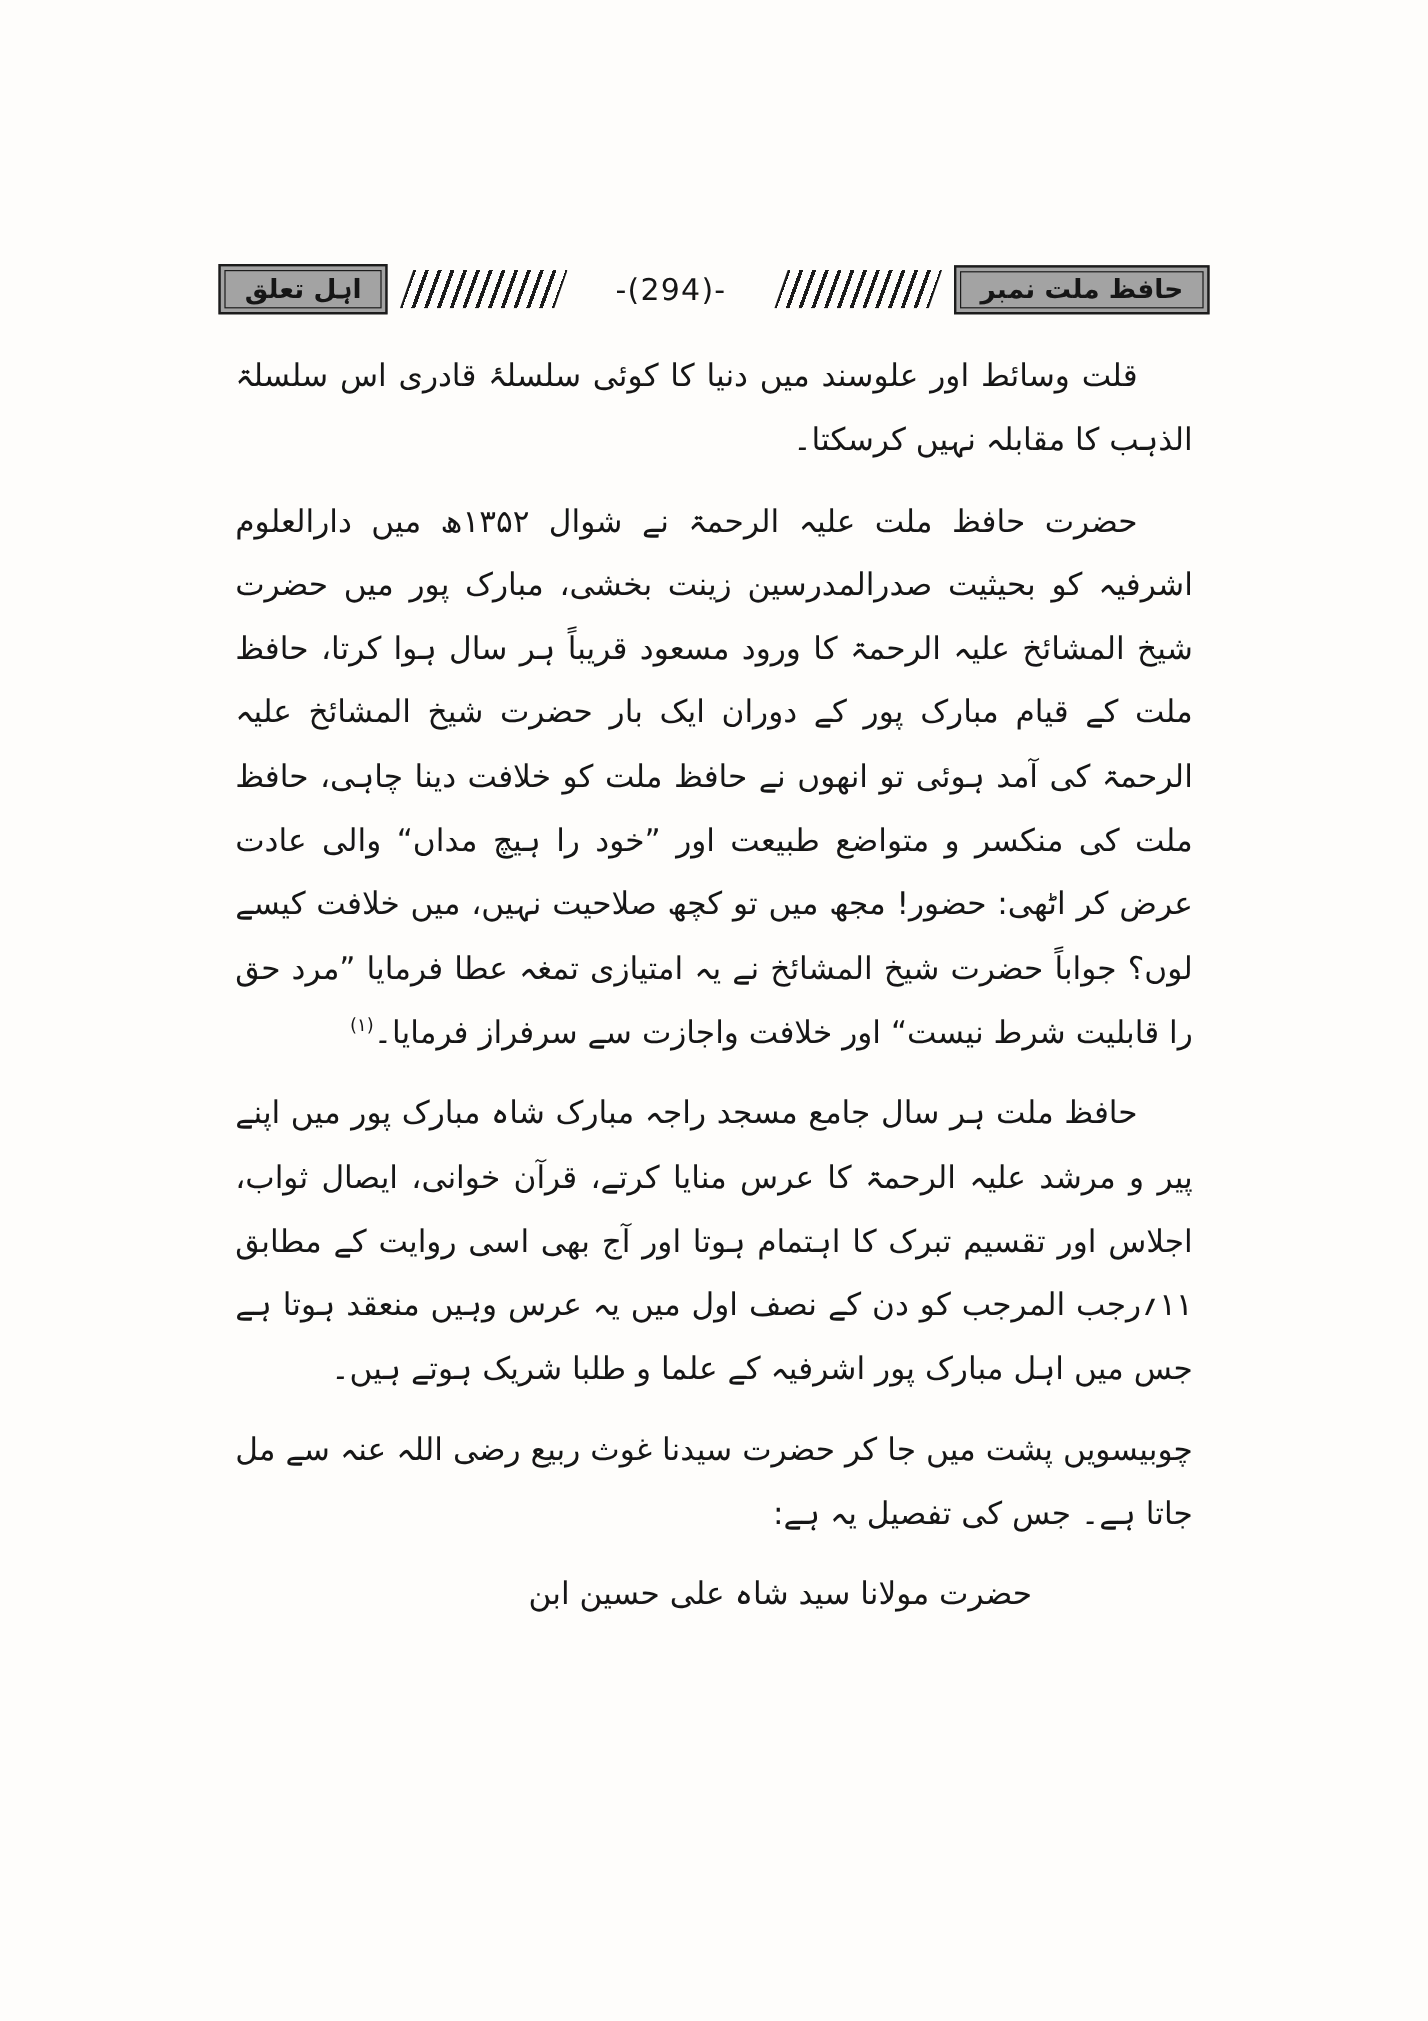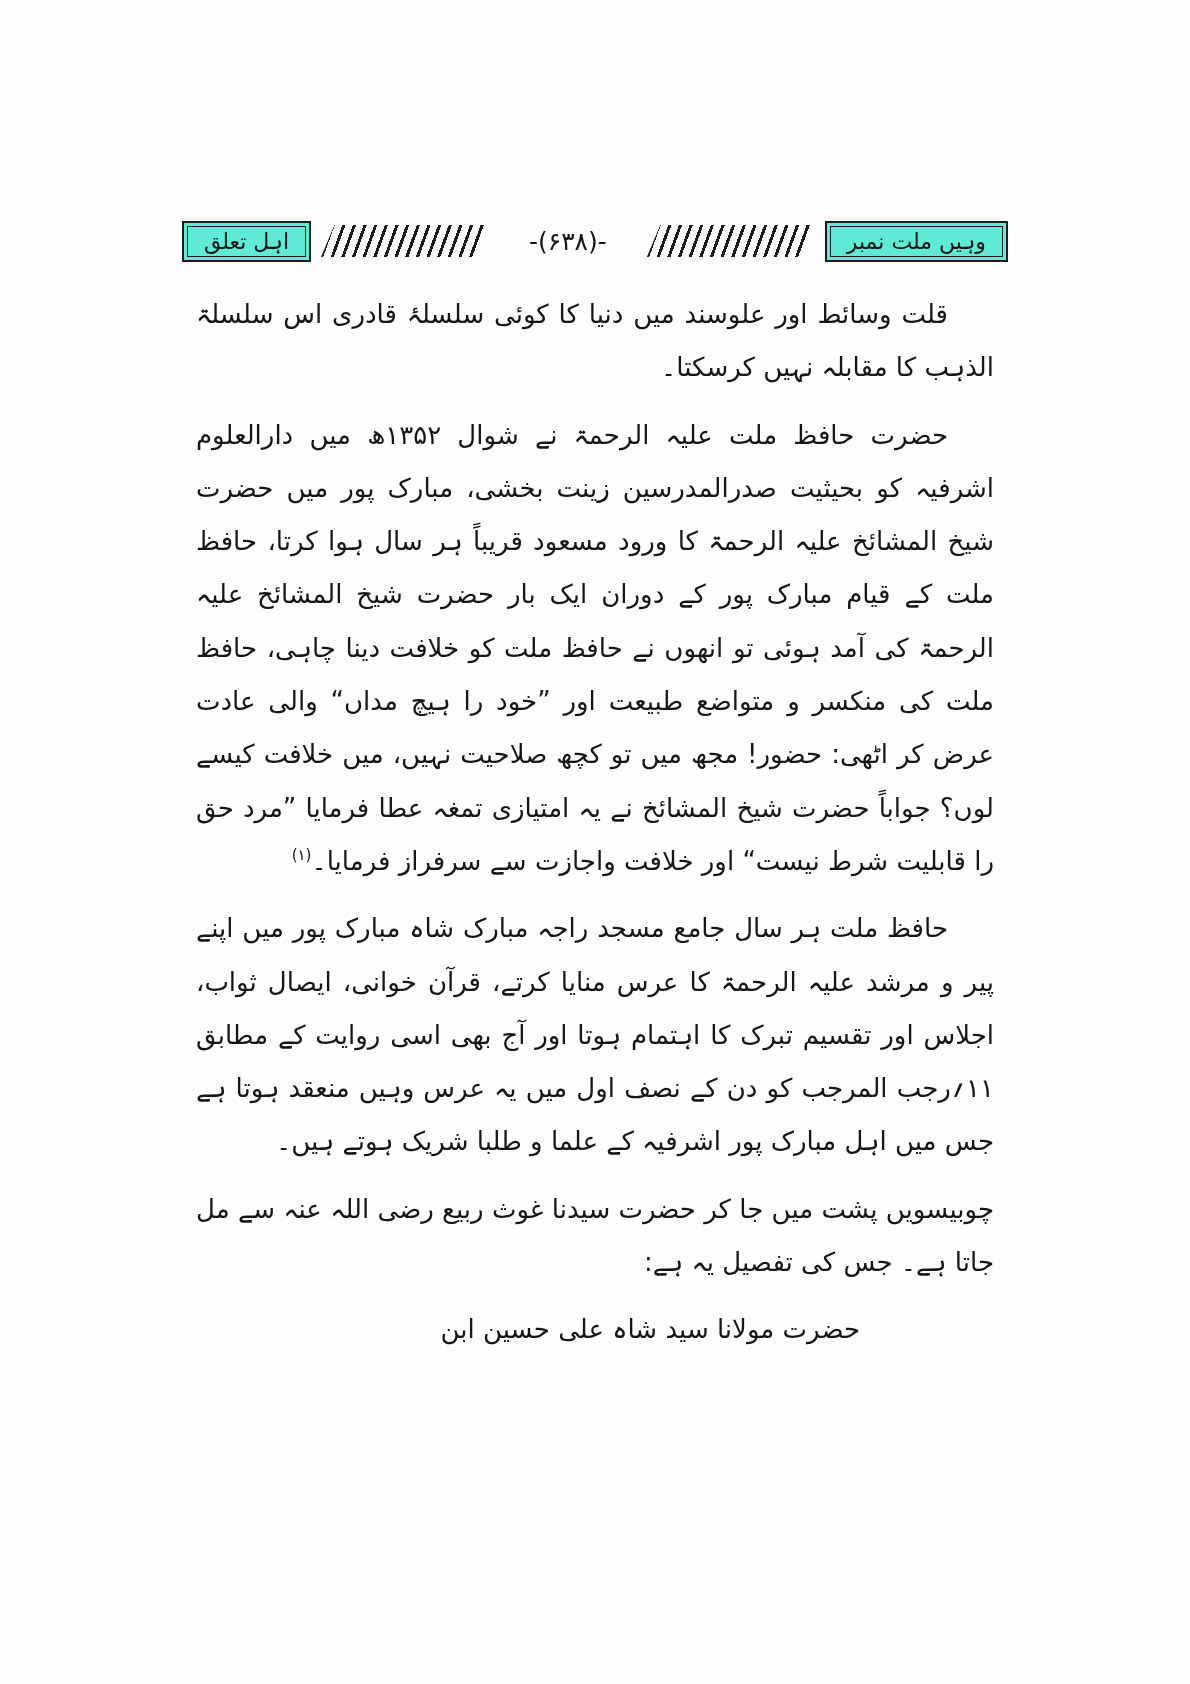--- a/index.html
+++ b/index.html
@@ -7,21 +7,21 @@
   .page{
     width:1190px;height:1684px;margin:0 auto;position:relative;
     background:#fefdfb;color:#161616;overflow:hidden;
   }
   .content{position:absolute;top:216px;right:182px;width:826px;direction:rtl;}
 
   
   .header{display:flex;align-items:center;height:50px;margin-bottom:22px;}
   .hbox{
     position:relative;border:2px solid #1c1c1c;padding:6px 16px;
-    font-size:22px;font-weight:400;white-space:nowrap;background:#5eead4;
+    font-size:22px;font-weight:700;white-space:nowrap;background:#a3a3a3;
   }
   .hbox::before{content:"";position:absolute;inset:3px;border:1.5px solid #1c1c1c;pointer-events:none;}
   .hbox span{position:relative;padding:0 4px;}
   .hatch{
     flex:1;height:32px;margin:0 10px;align-self:center;
     background:repeating-linear-gradient(110deg,#1a1a1a 0 3px,transparent 3px 10px);
     clip-path:polygon(8% 0,100% 0,92% 100%,0 100%);
   }
   .pagenum{font-size:25px;letter-spacing:1px;padding:0 30px;white-space:nowrap;}
 
@@ -35,24 +35,24 @@
   .chain-intro{font-size:26px;line-height:2.05;text-align:right;padding-right:148px;margin:0;}
 </style>
 </head>
 <body>
 
 <div class="page">
   <div class="content">
 
     <div class="header">
       <div class="hbox">
-        <span>وہیں ملت نمبر</span>
+        <span>حافظ ملت نمبر</span>
       </div>
       <div class="hatch"></div>
-      <div class="pagenum">-(۶۳۸)-</div>
+      <div class="pagenum">-(294)-</div>
       <div class="hatch"></div>
       <div class="hbox">
         <span>اہل تعلق</span>
       </div>
     </div>
 
     <p class="body indent">قلت وسائط اور علوسند میں دنیا کا کوئی سلسلۂ قادری اس سلسلۃ الذہب کا مقابلہ نہیں کرسکتا۔</p>
 
     <p class="body indent"><span>حضرت حافظ ملت علیہ الرحمۃ نے شوال ۱۳۵۲ھ میں دارالعلوم اشرفیہ کو بحیثیت صدرالمدرسین زینت بخشی، مبارک پور میں حضرت شیخ المشائخ علیہ الرحمۃ کا ورود مسعود قریباً ہر سال ہوا کرتا، حافظ ملت کے قیام مبارک پور کے دوران ایک بار حضرت شیخ المشائخ علیہ الرحمۃ کی آمد ہوئی تو انھوں نے حافظ ملت کو خلافت دینا چاہی، حافظ ملت کی منکسر و متواضع طبیعت اور ”خود را ہیچ مداں“ والی عادت عرض کر اٹھی: حضور! مجھ میں تو کچھ صلاحیت نہیں، میں خلافت کیسے لوں؟ جواباً حضرت شیخ المشائخ نے یہ امتیازی تمغہ عطا فرمایا ”مرد حق را قابلیت شرط نیست“ اور خلافت واجازت سے سرفراز فرمایا۔</span><sup class="fn">(۱)</sup></p>
 

